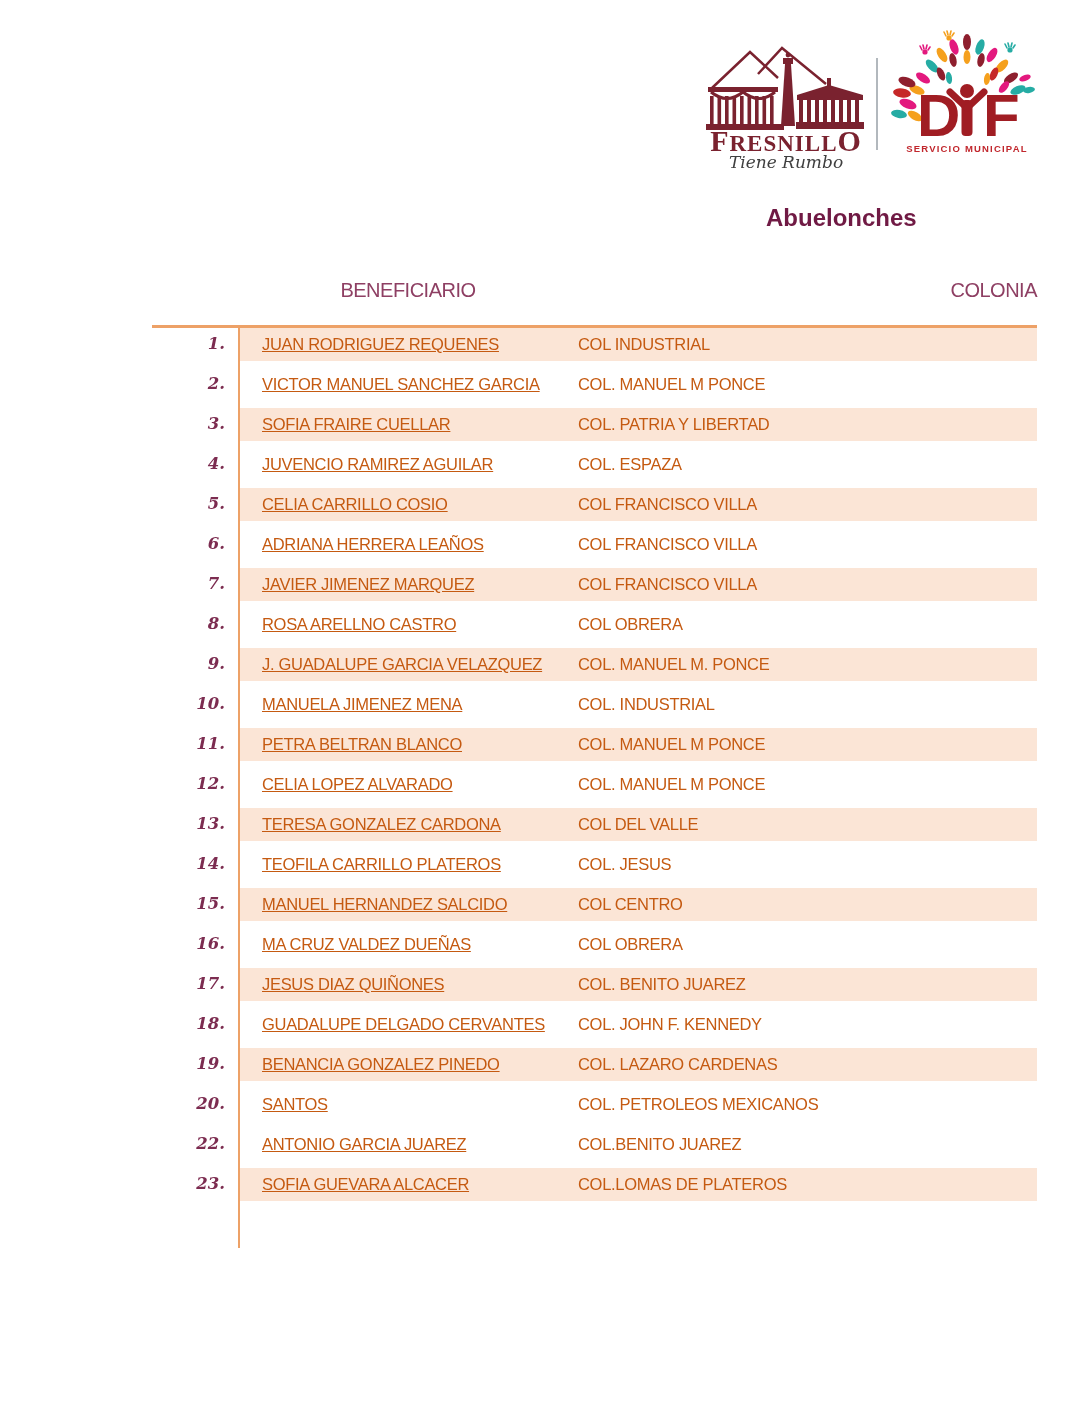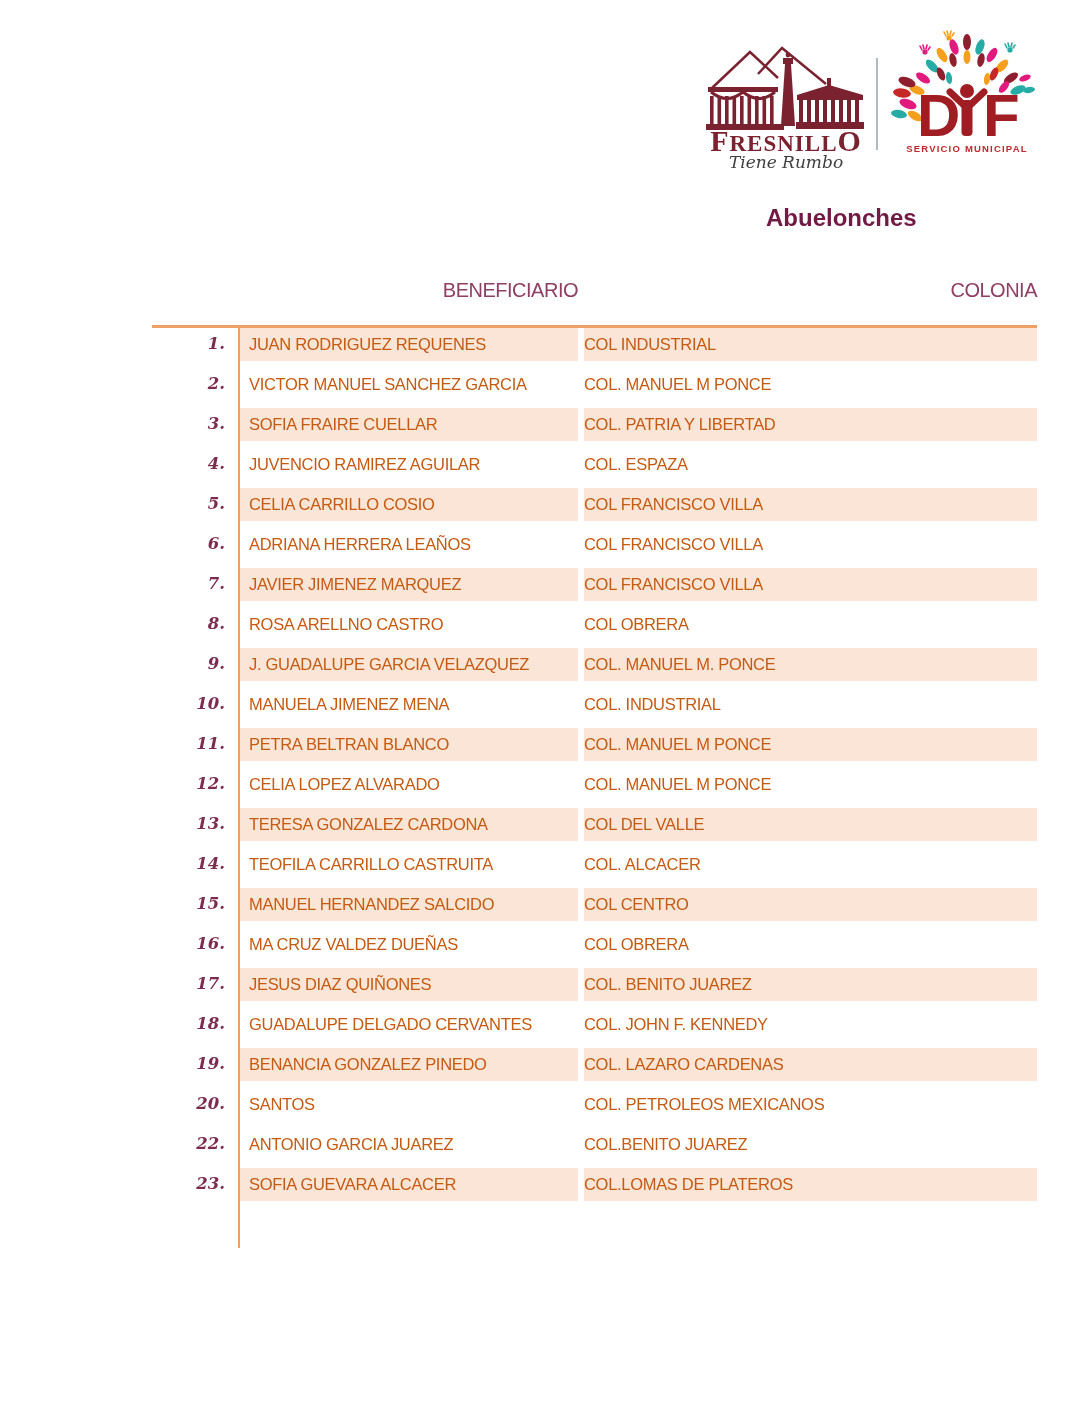--- a/index.html
+++ b/index.html
@@ -14,36 +14,36 @@
   .dif-logo{position:absolute;left:196px;top:0px;}
   
   .page-title{
     position:absolute;left:766px;top:204px;width:260px;
     font-size:24px;font-weight:bold;color:#701A44;letter-spacing:0px;
   }
   
   .col-headers{position:absolute;left:152px;top:279px;width:885px;display:flex;
     color:#8E3F63;font-size:20px;letter-spacing:-0.5px;}
   .col-headers .sp{width:86px;}
-  .col-headers .h-name{width:340px;text-align:right;}
+  .col-headers .h-name{width:340px;text-align:center;}
   .col-headers .h-col{flex:1;text-align:right;}
   
   .tbl{position:absolute;left:152px;top:325px;width:885px;}
   .tbl-topborder{position:absolute;left:0;top:0;width:885px;height:3px;background:#EDA167;}
   .tbl-vline{position:absolute;left:86px;top:0;width:2px;height:923px;background:#EDA167;}
   .tbl-rows{position:absolute;left:0;top:3px;width:885px;}
   .row{display:flex;height:40px;}
   .cell{box-sizing:border-box;height:40px;line-height:32px;border-bottom:7px solid #ffffff;white-space:nowrap;overflow:hidden;}
   .cell.num{
     width:86px;text-align:right;padding-right:13px;
     font-family:"DejaVu Serif",serif;font-style:italic;font-weight:600;
     font-size:16.5px;color:#7C2C50;
   }
-  .cell.name{width:340px;padding-left:11px;}
-  .cell.col{flex:1;margin-left:6px;}
+  .cell.name{width:340px;padding-left:24px;text-decoration:underline;}
+  .cell.col{flex:1;}
   .cell.name,.cell.col{color:#C55A11;font-size:16.5px;letter-spacing:-0.3px;}
   .row.alt .cell.name,.row.alt .cell.col{background:#FBE5D6;}
   
   text{user-select:none;}
 </style>
 </head>
 <body>
 
 <div class="logo-area">
 
@@ -223,22 +223,22 @@
         <div class="cell name">CELIA LOPEZ ALVARADO</div>
         <div class="cell col">COL. MANUEL M PONCE</div>
       </div>
       <div class="row alt">
         <div class="cell num">13.</div>
         <div class="cell name">TERESA GONZALEZ CARDONA</div>
         <div class="cell col">COL DEL VALLE</div>
       </div>
       <div class="row">
         <div class="cell num">14.</div>
-        <div class="cell name">TEOFILA CARRILLO CASTRUITA</div>
-        <div class="cell col">COL. ALCACER</div>
+        <div class="cell name">TEOFILA CARRILLO PLATEROS</div>
+        <div class="cell col">COL. JESUS</div>
       </div>
       <div class="row alt">
         <div class="cell num">15.</div>
         <div class="cell name">MANUEL HERNANDEZ SALCIDO</div>
         <div class="cell col">COL CENTRO</div>
       </div>
       <div class="row">
         <div class="cell num">16.</div>
         <div class="cell name">MA CRUZ VALDEZ DUEÑAS</div>
         <div class="cell col">COL OBRERA</div>

